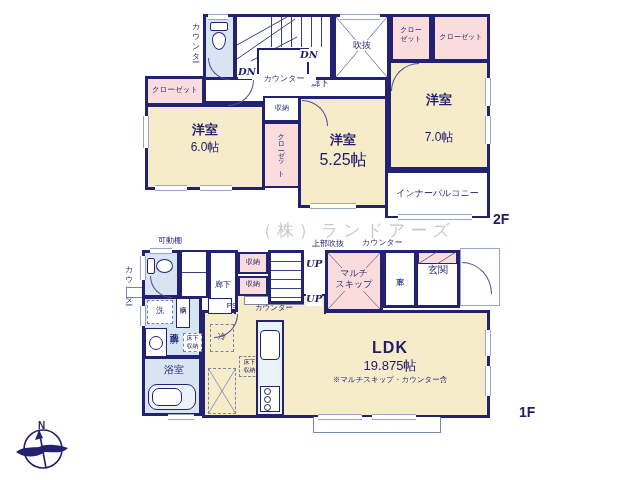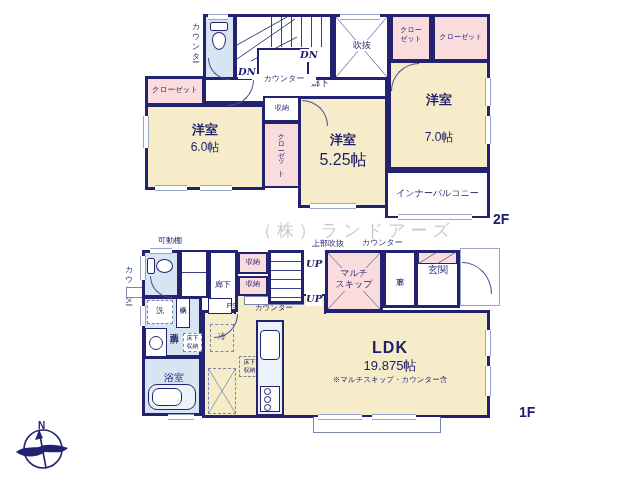--- a/index.html
+++ b/index.html
@@ -164,21 +164,21 @@
   <div class="abs" style="left:176px;top:298px;width:14px;height:30px;border:1.5px solid var(--wall);background:#fff;"></div>
   <div class="lbl vt" style="left:179px;top:301px;font-size:6.5px;">収納</div>
   <div class="lbl vt" style="left:168px;top:326px;font-size:9px;">洗面所</div>
   <div class="abs" style="left:145px;top:328px;width:22px;height:30px;border:1.2px solid var(--wall);background:#fff;"></div>
   <div class="abs" style="left:149px;top:336px;width:14px;height:14px;border:1px solid var(--wall);border-radius:50%;background:#fff;"></div>
   <div class="dash" style="left:183px;top:333px;width:19px;height:19px;background:#fff;"></div>
   <div class="lbl pre" style="left:184px;top:335px;width:17px;font-size:6px;">床下
 収納</div>
 
   <div class="room" style="left:142px;top:356px;width:60px;height:60px;background:var(--blue);"></div>
-  <div class="lbl" style="left:158px;top:364px;width:32px;font-size:10px;margin-top:8px;">浴室</div>
+  <div class="lbl" style="left:158px;top:364px;width:32px;font-size:10px;">浴室</div>
   <div class="abs" style="left:148px;top:384px;width:48px;height:26px;border:1.5px solid var(--wall);border-radius:9px;background:var(--bluelight);"></div>
   <div class="abs" style="left:152px;top:388px;width:30px;height:18px;border:1px solid var(--wall);border-radius:7px;background:#fff;"></div>
 
   <div class="abs" style="left:208px;top:298px;width:24px;height:16px;border:1.5px solid var(--wall);background:#fff;"></div>
   <div class="lbl" style="left:210px;top:301px;width:20px;font-size:8px;margin-left:12px;">PS</div>
   <div class="dash" style="left:210px;top:324px;width:24px;height:28px;background:var(--cream);"></div>
   <div class="lbl" style="left:213px;top:332px;width:18px;font-size:8px;">冷</div>
   <div class="dash" style="left:239px;top:356px;width:21px;height:21px;background:var(--cream);"></div>
   <div class="lbl pre" style="left:240px;top:359px;width:19px;font-size:6px;">床下
 収納</div>

